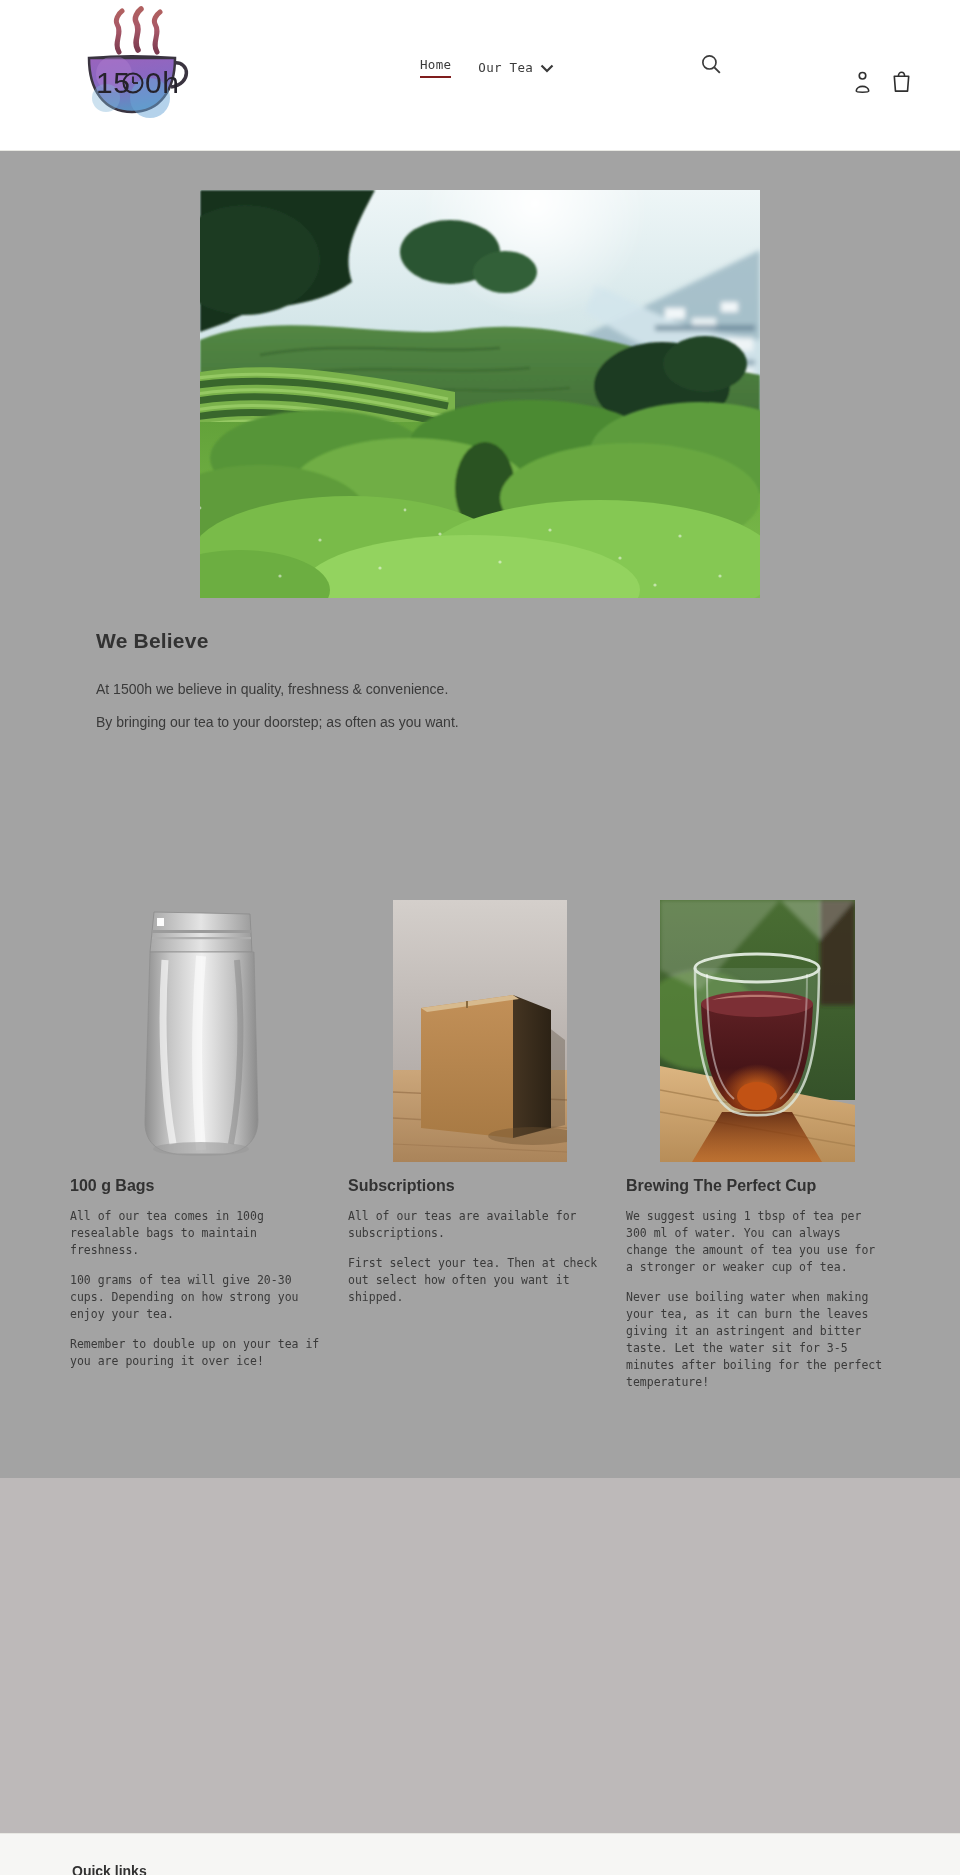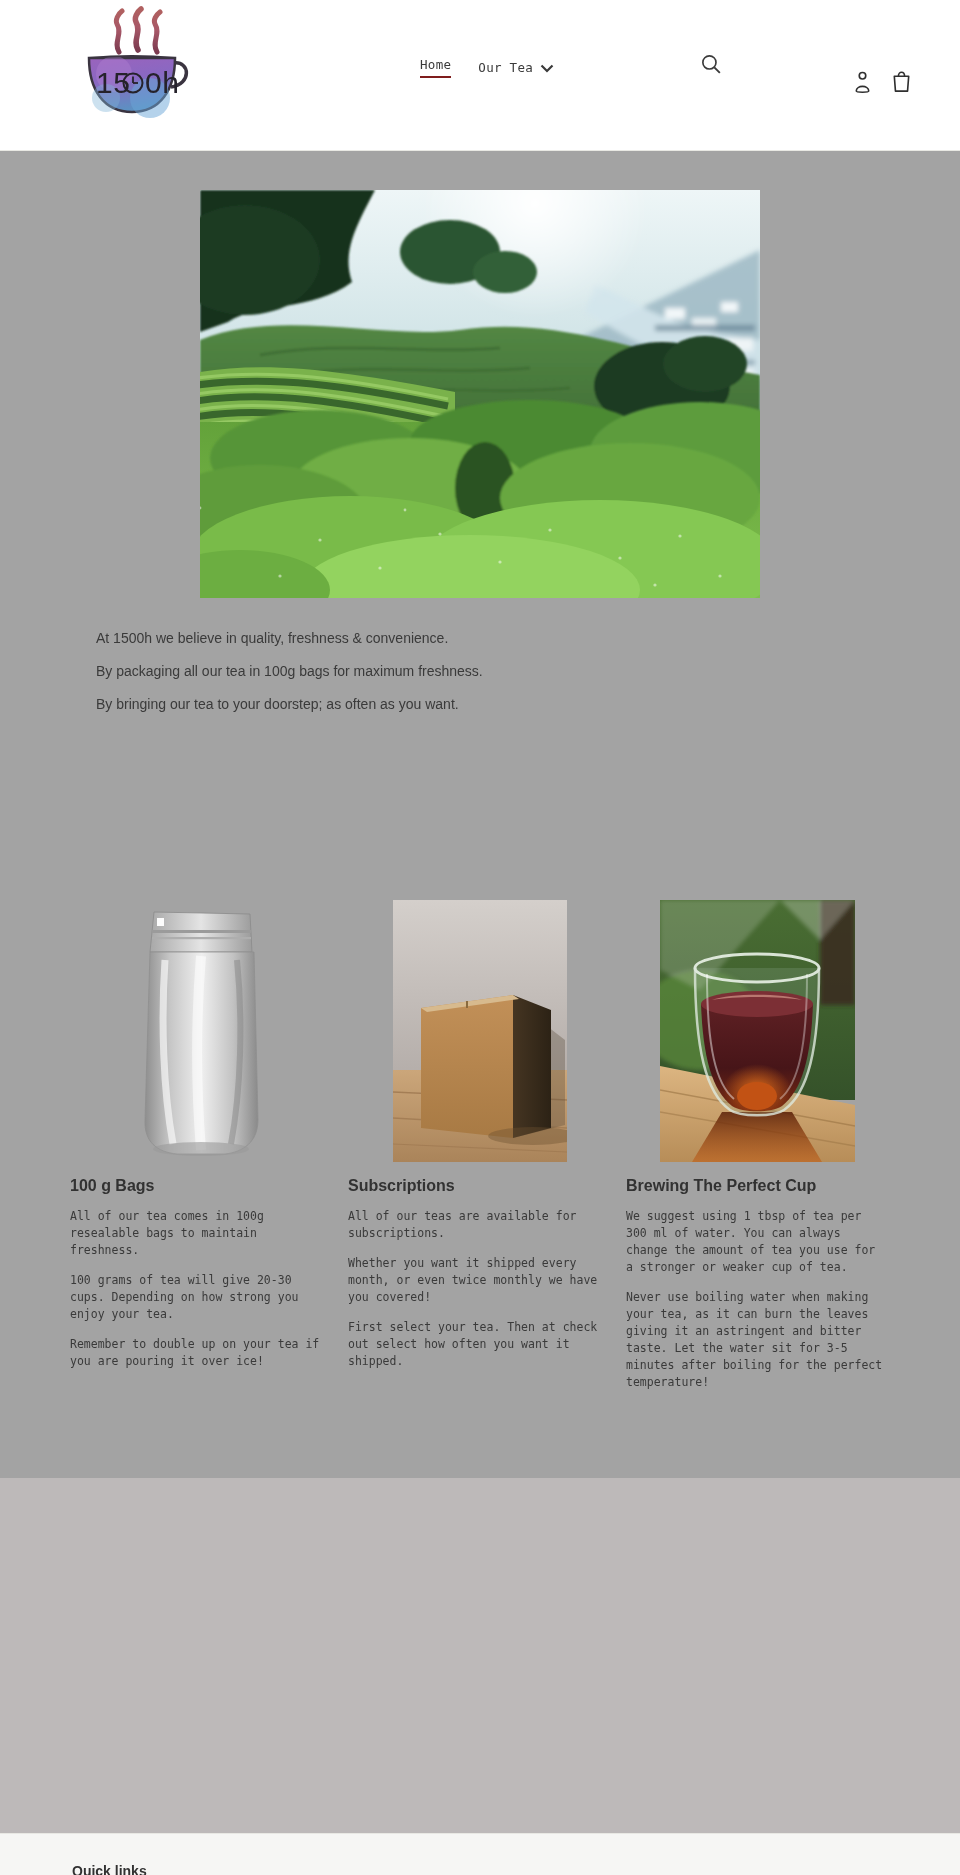--- a/index.html
+++ b/index.html
@@ -220,22 +220,22 @@
           <circle cx="520" cy="386" r="1.6"></circle>
           <circle cx="80" cy="386" r="1.6"></circle>
         <circle cx="205" cy="320" r="1.4"></circle>
           <circle cx="390, " cy="318" r="1.4"></circle>
           <circle cx="455" cy="395" r="1.6"></circle>
       </g>
     </svg>
   </div>
 
   <section class="webelieve">
+    <h2>We Believe</h2>
     <p>At 1500h we believe in quality, freshness &amp; convenience.</p>
-    <p>By packaging all our tea in 100g bags for maximum freshness.</p>
     <p>By bringing our tea to your doorstep; as often as you want.</p>
   </section>
 
   <section class="features">
 
     <div class="column">
       <div class="media">
         <svg width="162" height="262" viewBox="0 0 162 262">
           <defs>
             <linearGradient id="foilG" x1="0" y1="0" x2="1" y2="0">
@@ -306,21 +306,20 @@
           <polygon points="120,100 172,140 172,225 120,238" fill="#5a4a38" opacity="0.35"></polygon>
           <polygon points="28,108 120,95 120,238 28,228" fill="url(#frontG)"></polygon>
           <polygon points="120,95 158,110 158,228 120,238" fill="url(#sideG)"></polygon>
           <polygon points="28,108 120,95 126,99 34,112" fill="#d7ba8e"></polygon>
           <line x1="74" y1="101" x2="74" y2="108" stroke="#8a6a3e" stroke-width="2"></line>
           <ellipse cx="140" cy="236" rx="45" ry="9" fill="#6b4f30" opacity="0.4"></ellipse>
         </svg>
       </div>
       <h3>Subscriptions</h3>
       <p>All of our teas are available for subscriptions.</p>
-      <p>Whether you want it shipped every month, or even twice monthly we have you covered!</p>
       <p>First select your tea. Then at check out select how often you want it shipped.</p>
     </div>
 
     <div class="column">
       <div class="media">
         <svg width="195" height="262" viewBox="0 0 195 262">
           <defs>
             <linearGradient id="grassG" x1="0" y1="0" x2="0" y2="1">
               <stop offset="0" stop-color="#4a6e33"></stop>
                 <stop offset="1" stop-color="#35522a"></stop>

